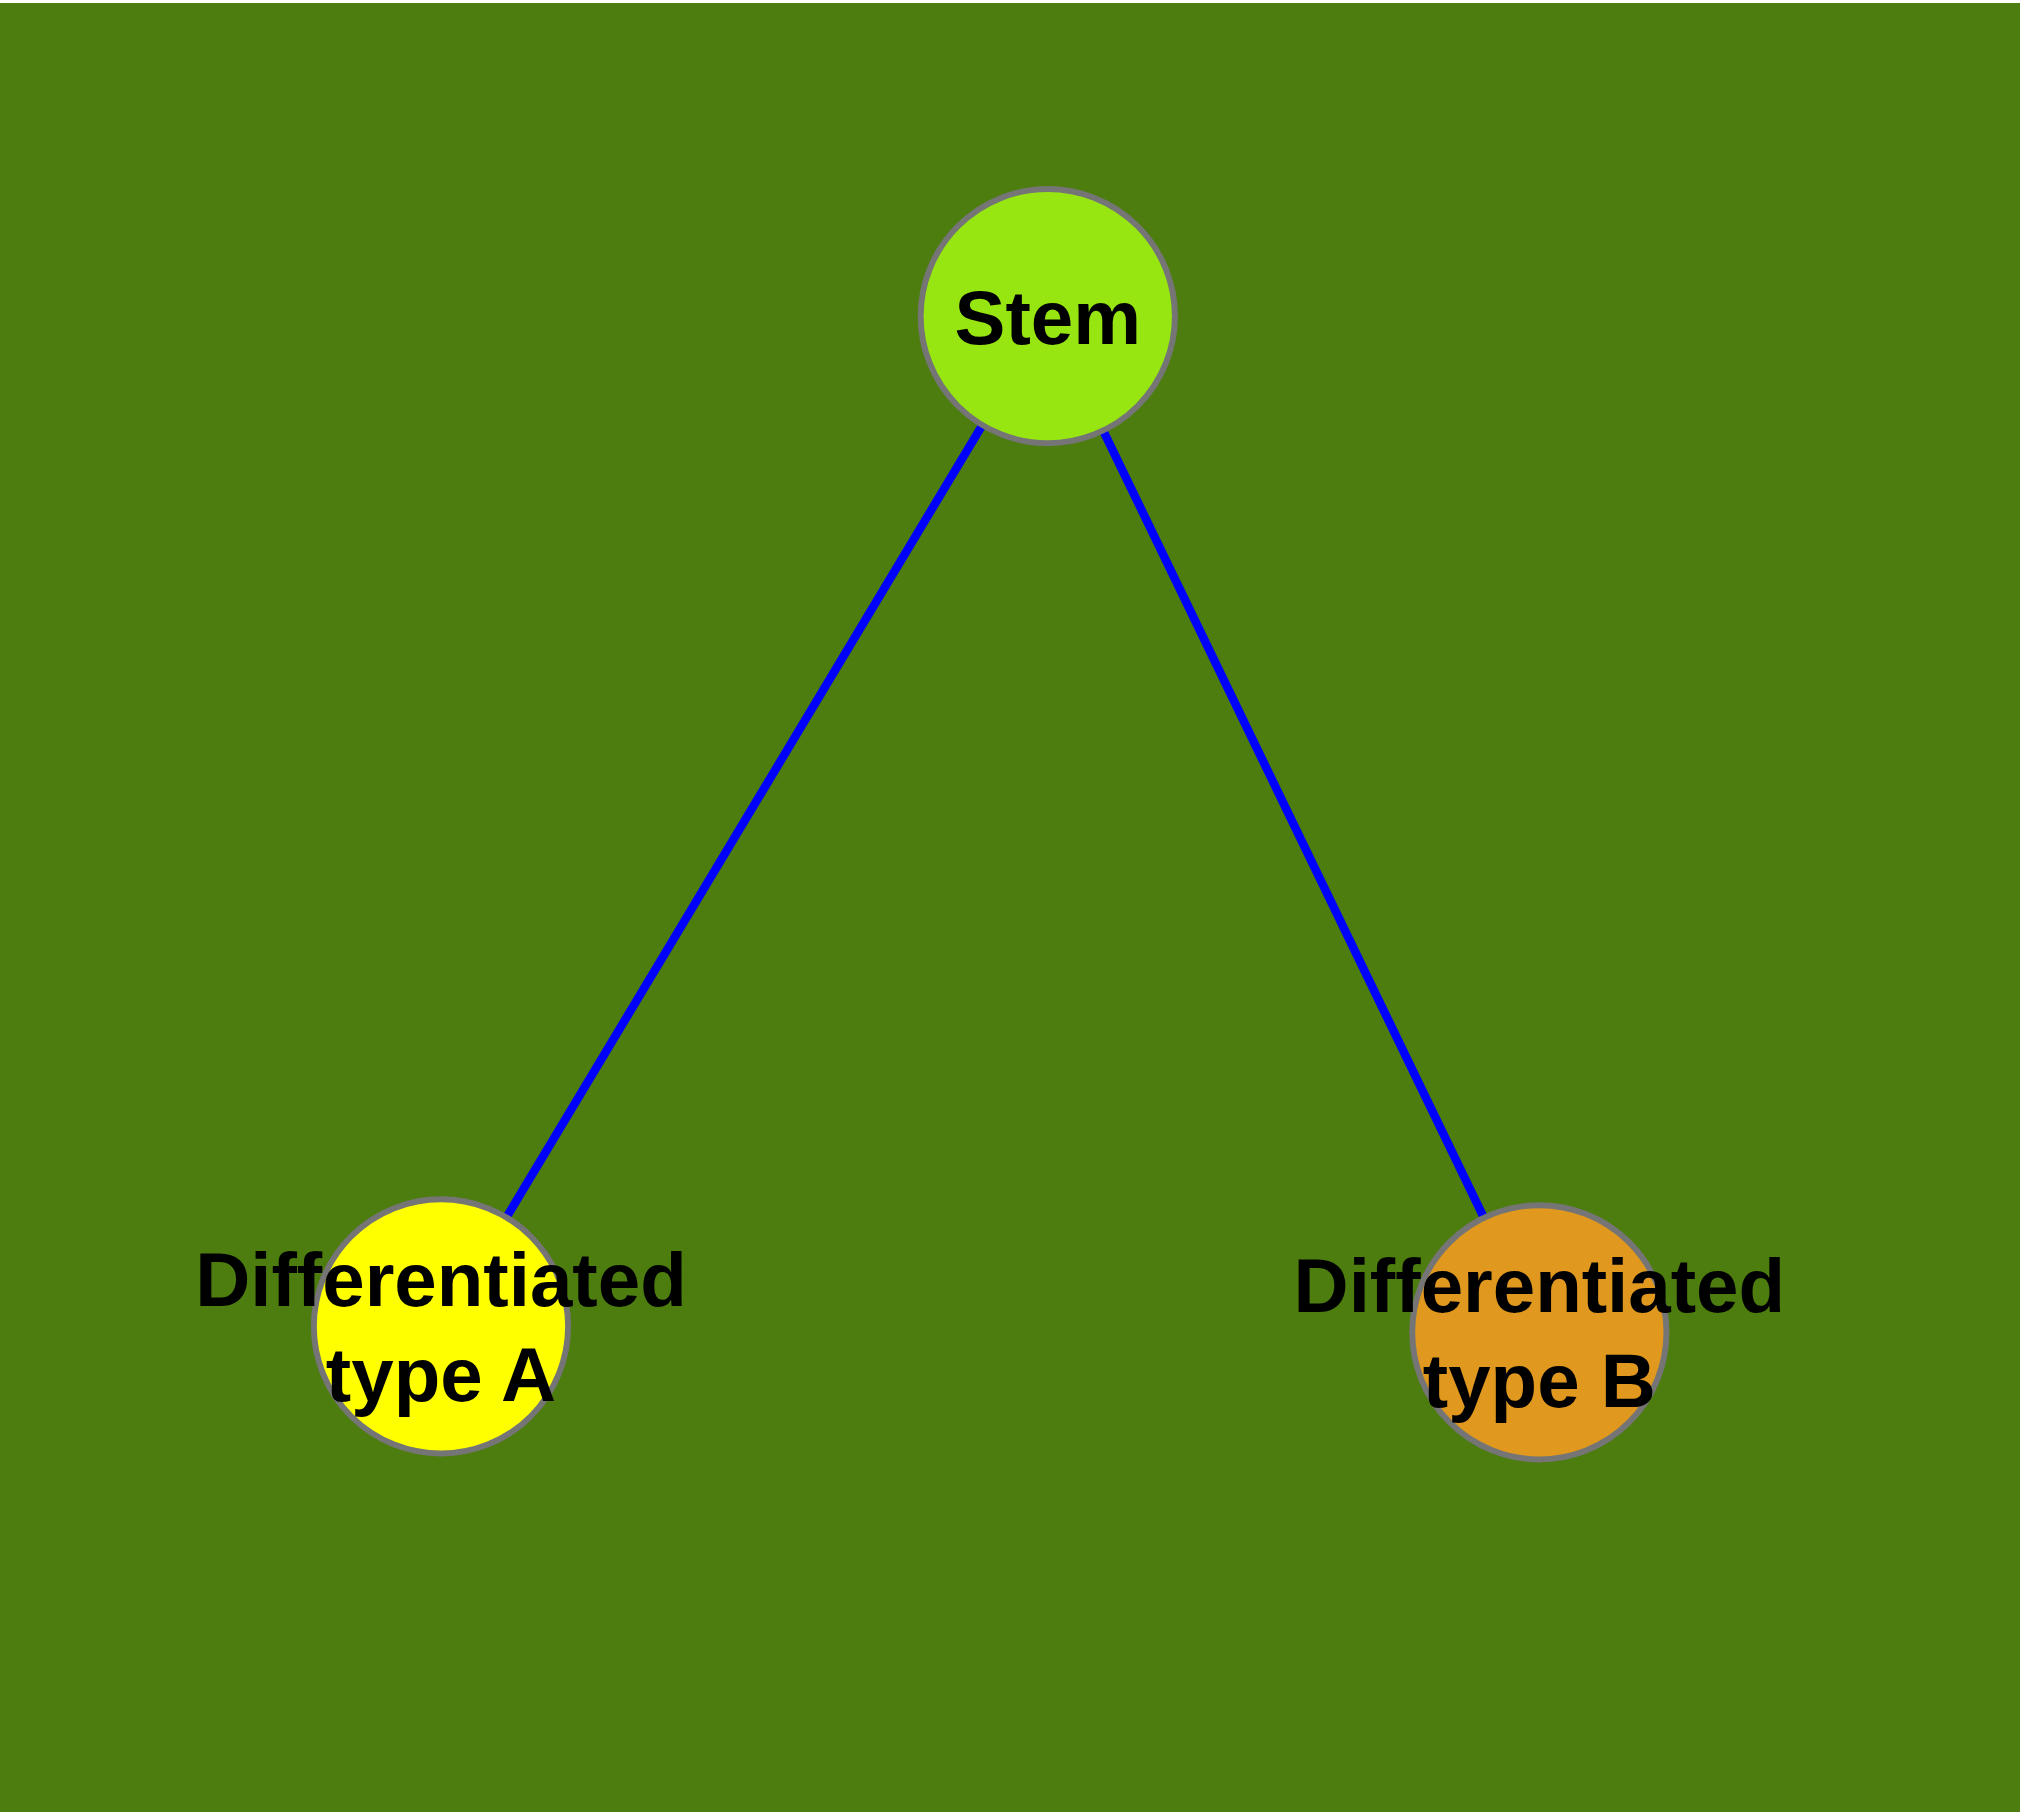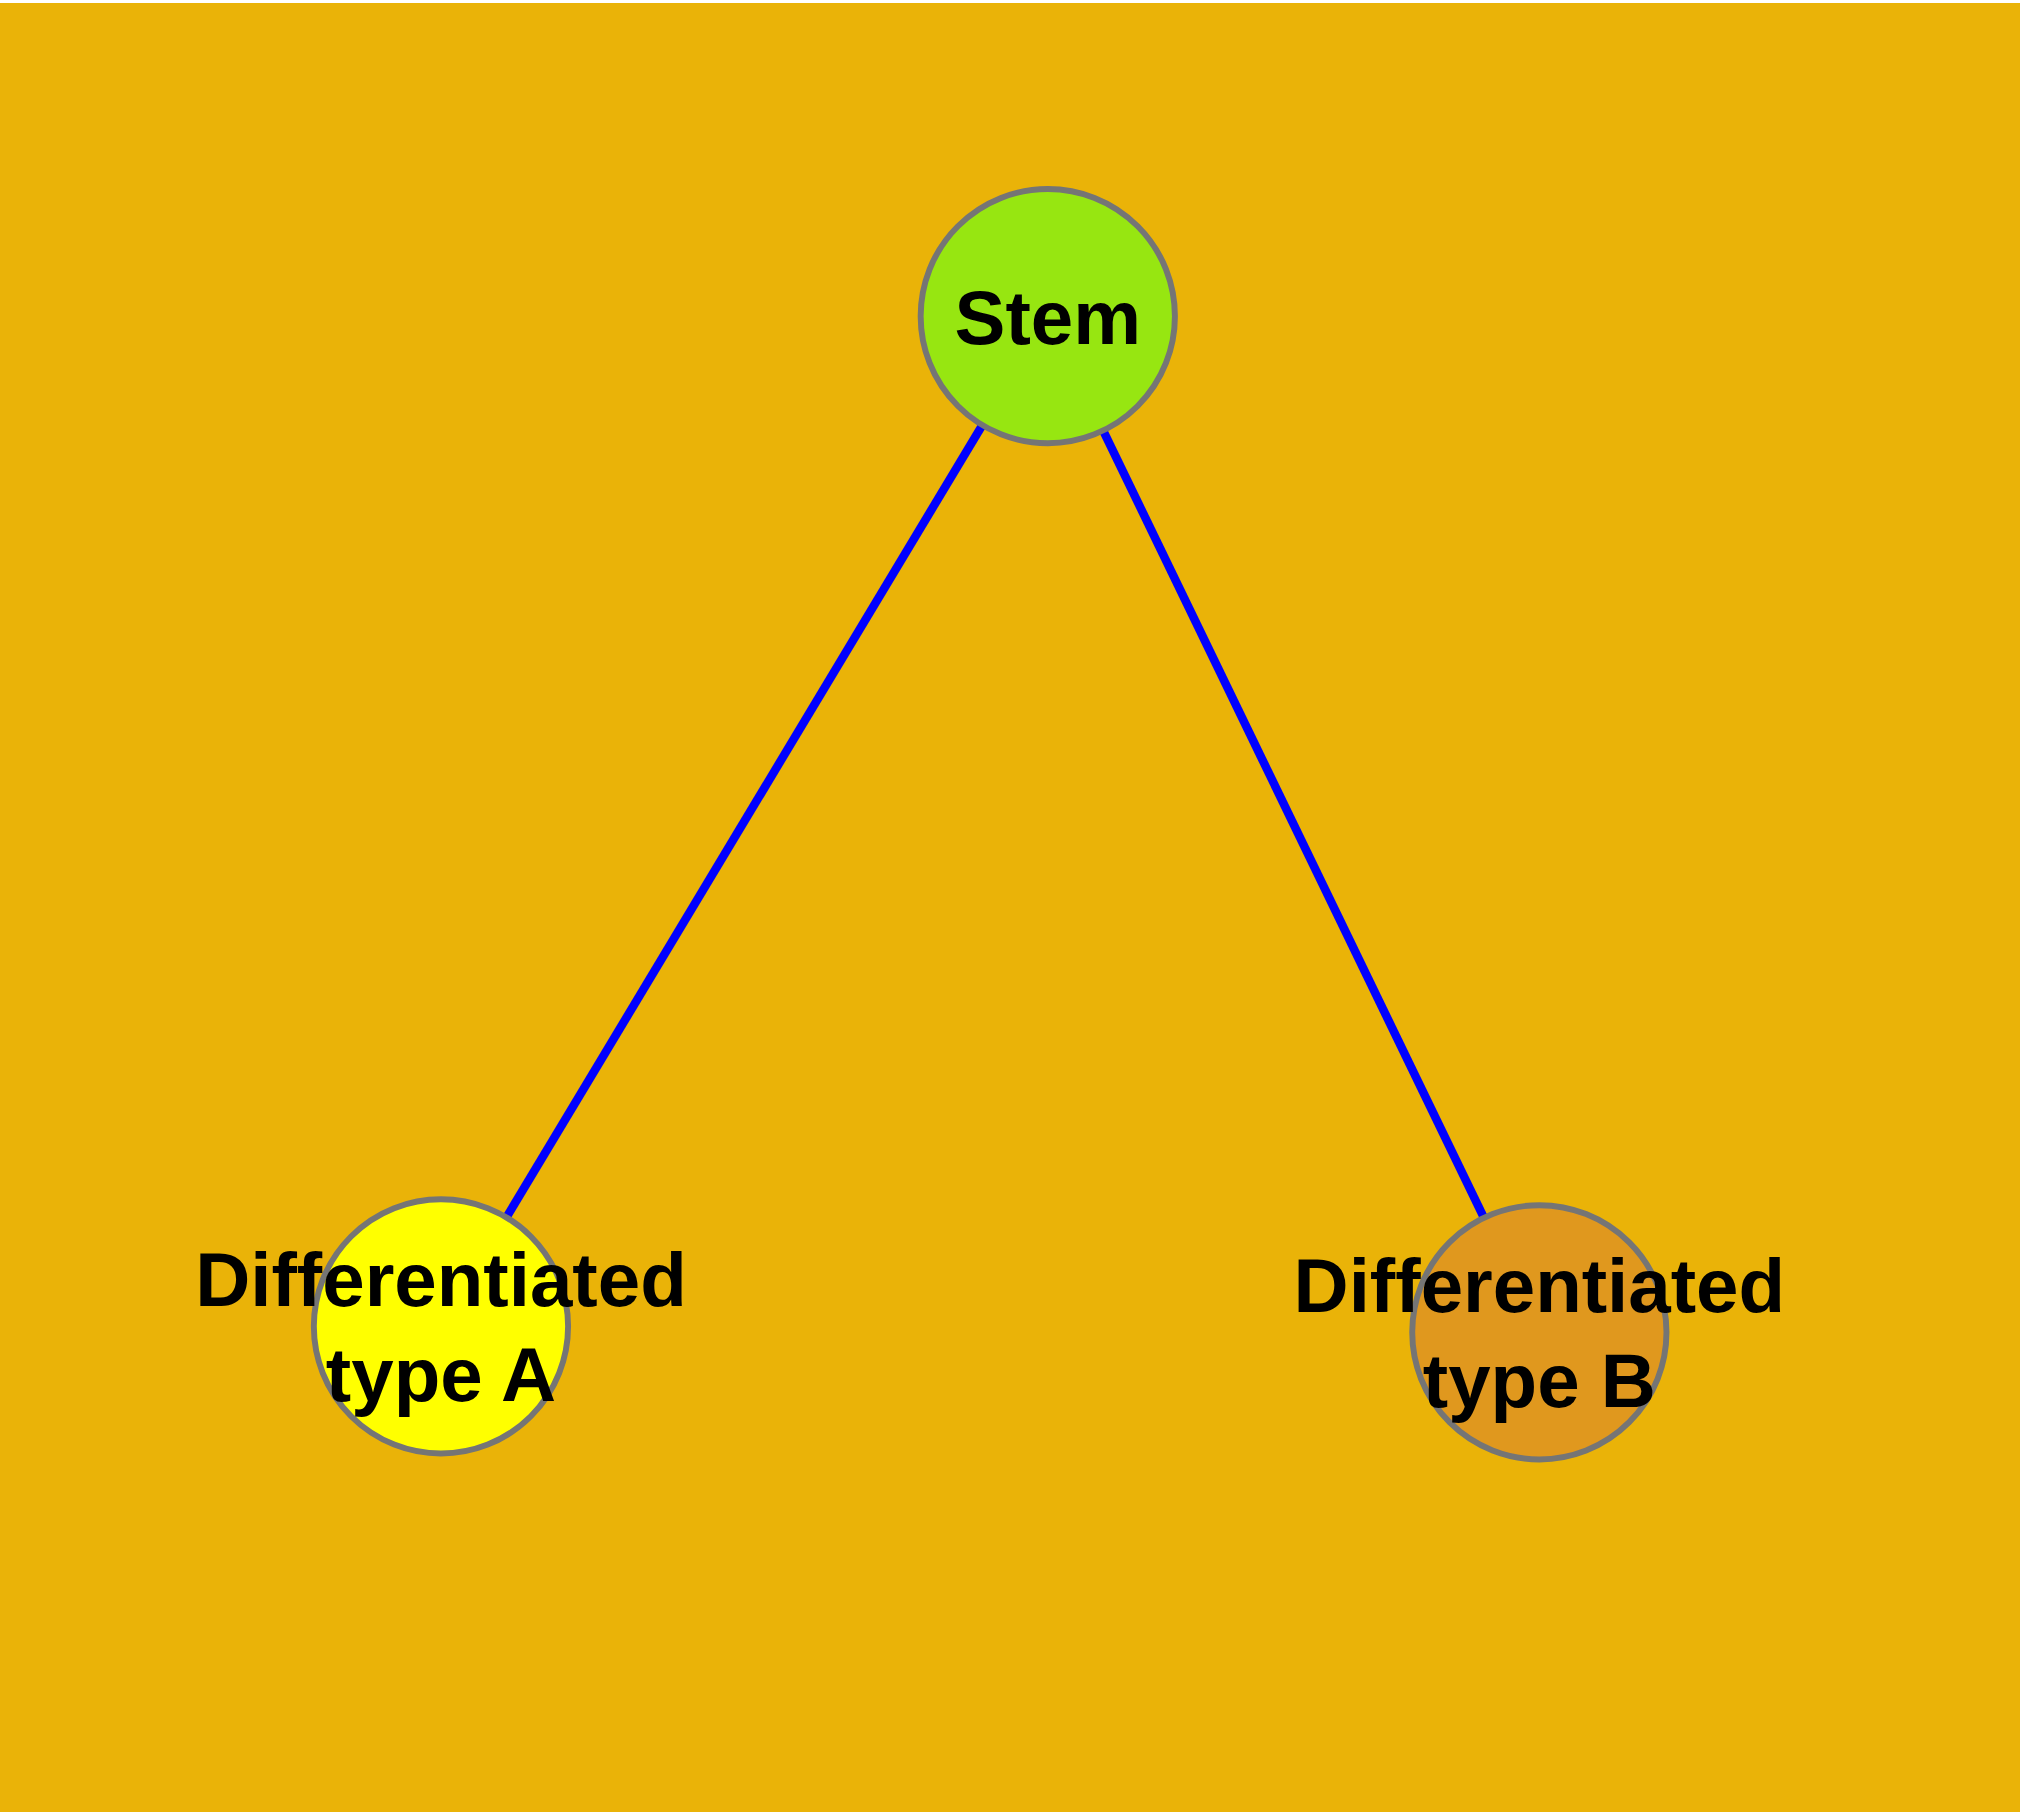--- a/index.html
+++ b/index.html
@@ -26,21 +26,21 @@
   }
   svg.diagram text {
     font-family: "Liberation Sans", sans-serif;
     font-weight: bold;
     fill: #000000;
   }
 </style>
 </head>
 <body>
 
-<div class="canvas" style="background: #eab308;">
+<div class="canvas" style="background: #4d7c0f;">
   <svg class="diagram" id="diagram-svg" viewBox="0 0 2384 2138" xmlns="http://www.w3.org/2000/svg">
       <line x1="1236" y1="373" x2="520" y2="1565" stroke="#0000FF" stroke-width="10"></line>
       <line x1="1236" y1="373" x2="1816" y2="1572" stroke="#0000FF" stroke-width="10"></line>
       <circle cx="1236" cy="373" r="150" fill="#97E611" stroke="#757575" stroke-width="7"></circle>
       <circle cx="520" cy="1565" r="150" fill="#FFFF00" stroke="#757575" stroke-width="7"></circle>
       <circle cx="1816" cy="1572" r="150" fill="#E0981E" stroke="#757575" stroke-width="7"></circle>
       <text text-anchor="middle" font-size="90" fill="#000000"><tspan x="1236" y="405.5">Stem</tspan></text>
       <text text-anchor="middle" font-size="90" fill="#000000"><tspan x="520" y="1541.5">Differentiated</tspan><tspan x="520" y="1653.5">type A</tspan></text>
       <text text-anchor="middle" font-size="90" fill="#000000"><tspan x="1816" y="1548.5">Differentiated</tspan><tspan x="1816" y="1660.5">type B</tspan></text>
     </svg>

